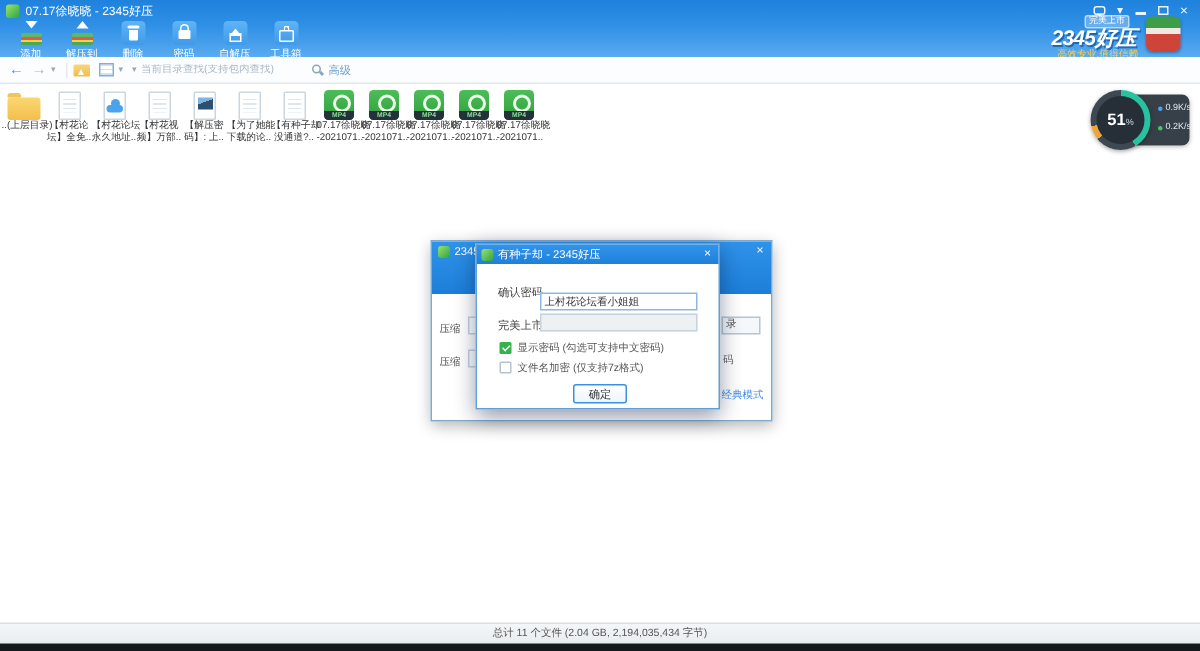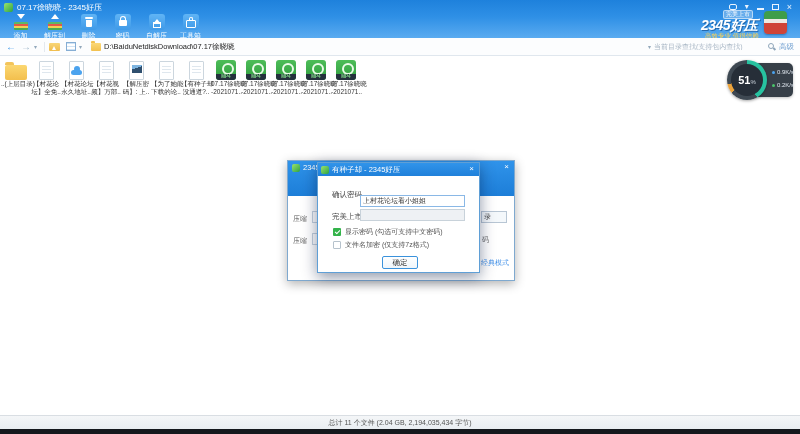--- a/index.html
+++ b/index.html
@@ -213,24 +213,20 @@
 </div>
 
 <div class="addressbar">
   <span class="nav-back">←</span>
   <span class="nav-fwd">→</span>
   <span class="caret">▾</span>
   <div class="vdiv"></div>
   <div class="nav-up-folder"></div>
   <div class="nav-view"></div>
   <span class="caret">▾</span>
-  <div class="pathbox">
-    <div class="pfolder"></div>
-    <span class="ptext">D:\BaiduNetdiskDownload\07.17徐晓晓</span>
-  </div>
   <span class="caret">▾</span>
   <div class="search">
     <input placeholder="当前目录查找(支持包内查找)" style="">
     <div class="mag"></div>
   </div>
   <span class="adv">高级</span>
 </div>
 
 <div class="filearea">
   <div class="fitem" style="left:1px">

